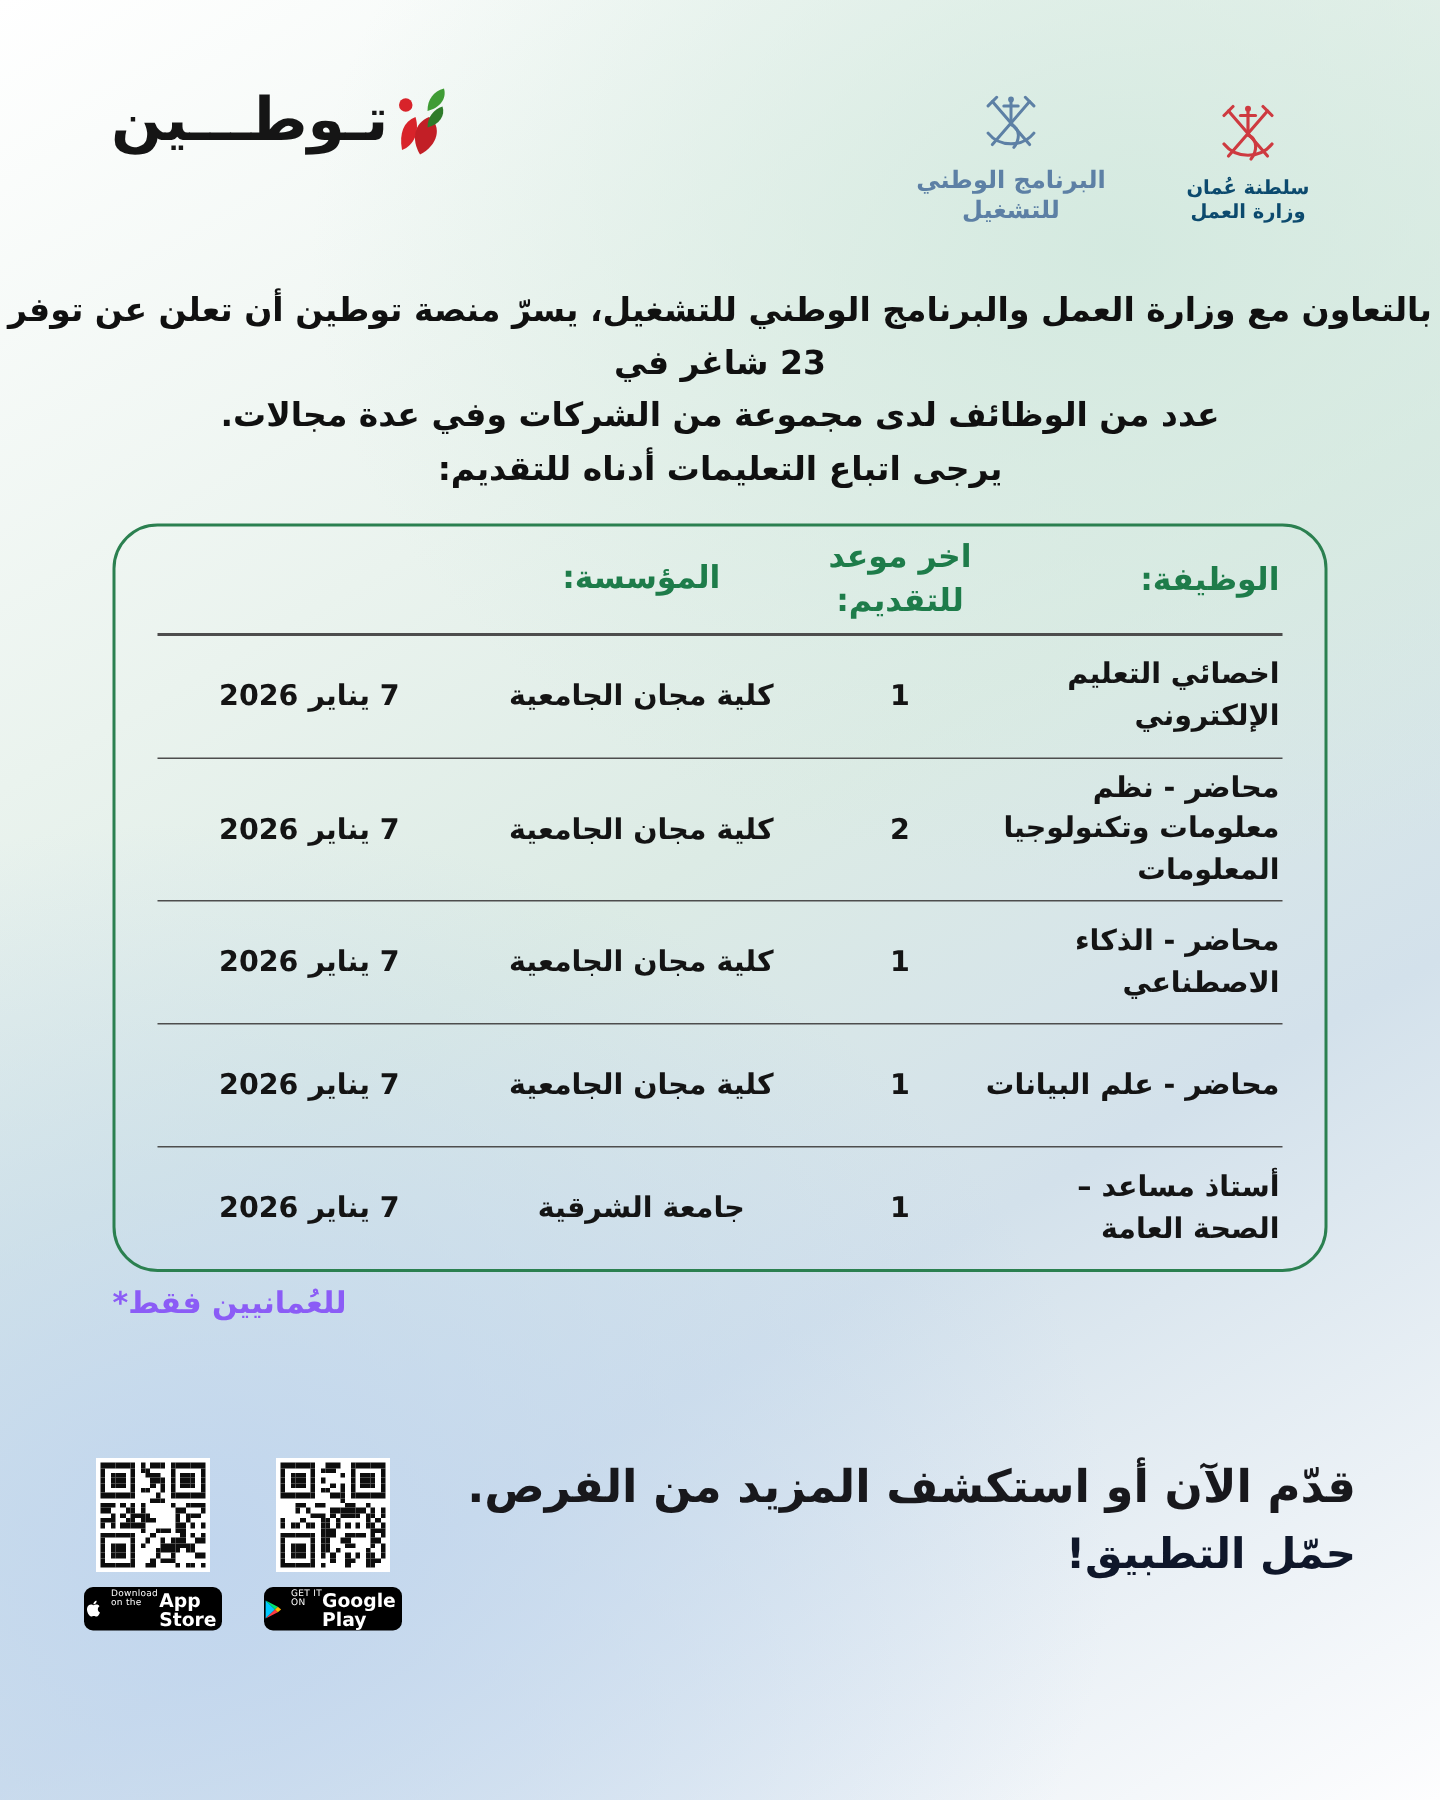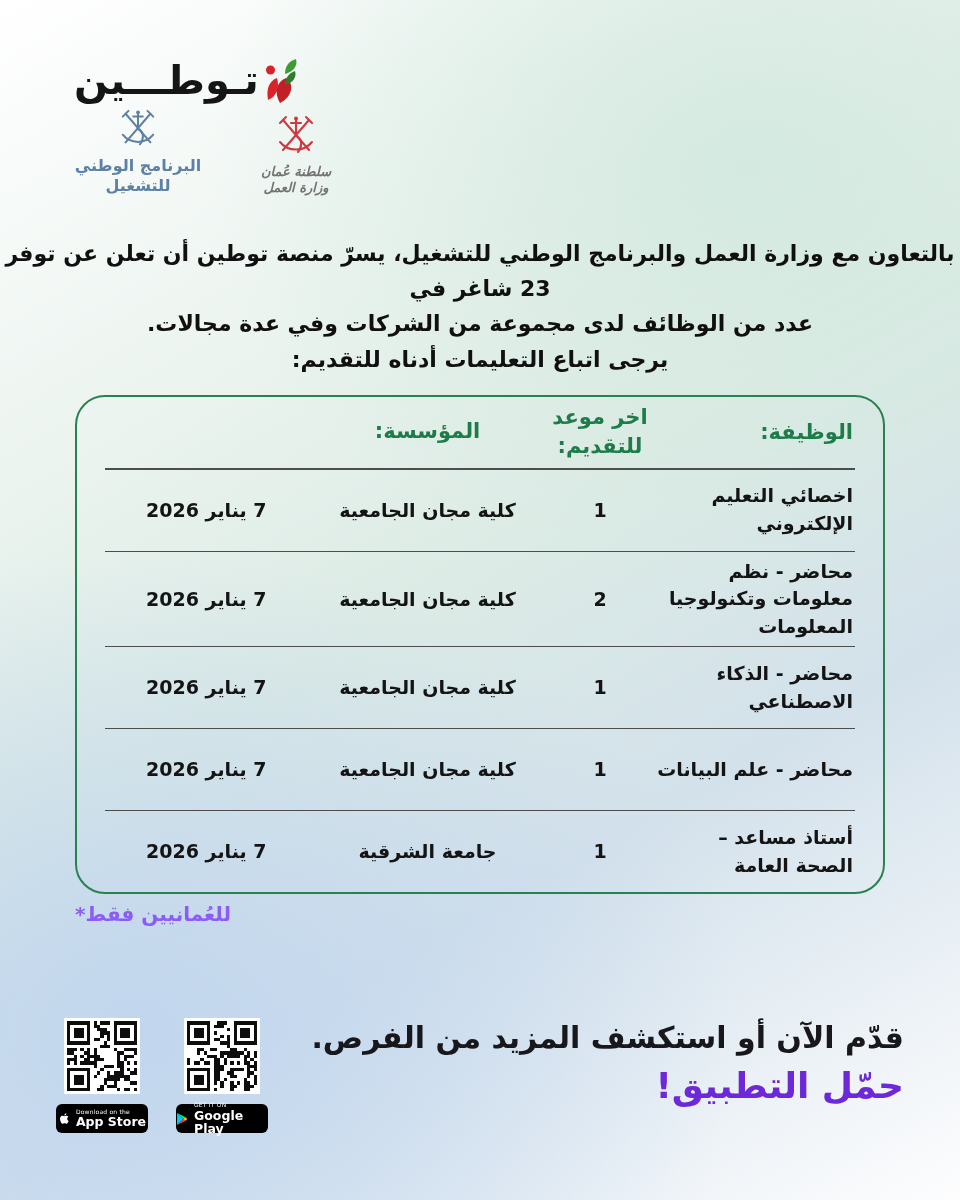--- a/index.html
+++ b/index.html
@@ -8,30 +8,30 @@
     font-family:"DejaVu Sans","Liberation Sans",sans-serif;
     color:#1a1a1a;
     background:
       radial-gradient(820px 640px at 78% 14%, rgba(211,233,223,.95) 0%, rgba(211,233,223,0) 66%),
       radial-gradient(980px 780px at 14% 86%, rgba(192,213,238,.95) 0%, rgba(192,213,238,0) 62%),
       linear-gradient(150deg,#ffffff 0%,#eaf3ee 30%,#dcebe5 48%,#d3e1eb 68%,#fdfdfe 100%);
   }
   .poster{position:relative;width:960px;height:1200px;}
 
   
-  .header{display:flex;justify-content:space-between;align-items:flex-start;padding:58px 64px 0 74px;flex-direction:column;}
+  .header{display:flex;justify-content:space-between;align-items:flex-start;padding:58px 64px 0 74px;}
   .tawteen{display:flex;align-items:flex-start;direction:rtl;gap:6px;}
   .tawteen-word{font-size:40px;font-weight:bold;color:#151515;letter-spacing:-1px;line-height:1.1;}
   .logos{display:flex;gap:30px;align-items:flex-end;margin-top:4px;}
   .logo-block{display:flex;flex-direction:column;align-items:center;width:128px;}
   .logo-nep{color:#5d80a5;}
   .logo-mol{color:#ce3a40;}
   .logo-block .txt{text-align:center;font-weight:bold;line-height:1.25;margin-top:6px;}
   .logo-nep .txt{font-size:16px;color:#5d80a5;}
-  .logo-mol .txt{font-size:13px;color:#737373;font-style:italic;}
+  .logo-mol .txt{font-size:13px;color:#0c4a6e;}
 
   
   .title{margin-top:24px;text-align:center;font-size:57px;font-weight:bold;color:#101010;direction:rtl;}
   .intro{margin-top:40px;text-align:center;direction:rtl;font-weight:bold;font-size:22px;line-height:1.6;color:#101010;}
 
   
   .card{
     width:810px;margin:18px auto 0;box-sizing:border-box;
     border:2px solid #2b8050;border-radius:30px;
     padding:0 28px;direction:rtl;
@@ -51,26 +51,26 @@
   
   .footer{margin-top:92px;padding:0 56px 0 56px;display:flex;justify-content:space-between;align-items:flex-start;}
   .qr-group{display:flex;gap:28px;}
   .qr-col{display:flex;flex-direction:column;align-items:center;gap:10px;}
   .qr{width:76px;height:76px;background:#fff;display:grid;
       grid-template-columns:repeat(21,1fr);grid-template-rows:repeat(21,1fr);
       padding:3px;box-sizing:border-box;}
   .qr div.on{background:#0d0d0d;}
   .badge{width:92px;height:29px;background:#000;border-radius:6px;color:#fff;
          display:flex;align-items:center;justify-content:center;gap:5px;box-sizing:border-box;}
-  .badge .bt{display:flex;flex-direction:column;line-height:1.05;}
+  .badge .bt{display:flex;line-height:1.05;}
   .badge .small{font-size:6px;letter-spacing:.2px;}
   .badge .big{font-size:12.5px;font-weight:bold;}
   .cta{direction:rtl;text-align:start;margin-top:2px;}
   .cta-1{font-size:30px;font-weight:600;color:#18181c;}
-  .cta-2{font-size:36px;font-weight:bold;color:#6d28d9;margin-top:10px;}
+  .cta-2{font-size:28px;font-weight:bold;color:#0f172a;margin-top:10px;}
   .icon{display:inline-flex;}
 </style>
 </head>
 <body>
 
 <div class="poster">
 
   <div class="header">
     <div class="tawteen">
       <span class="icon">

